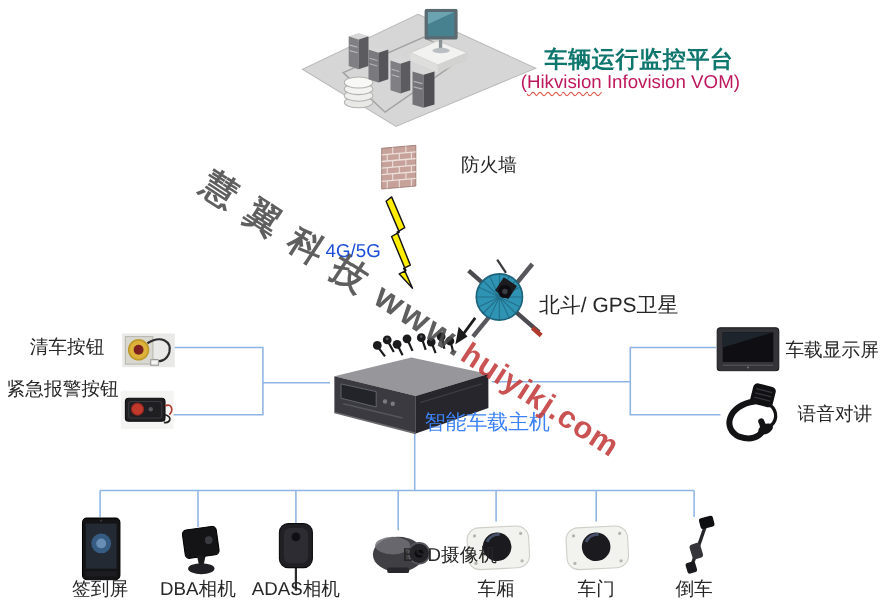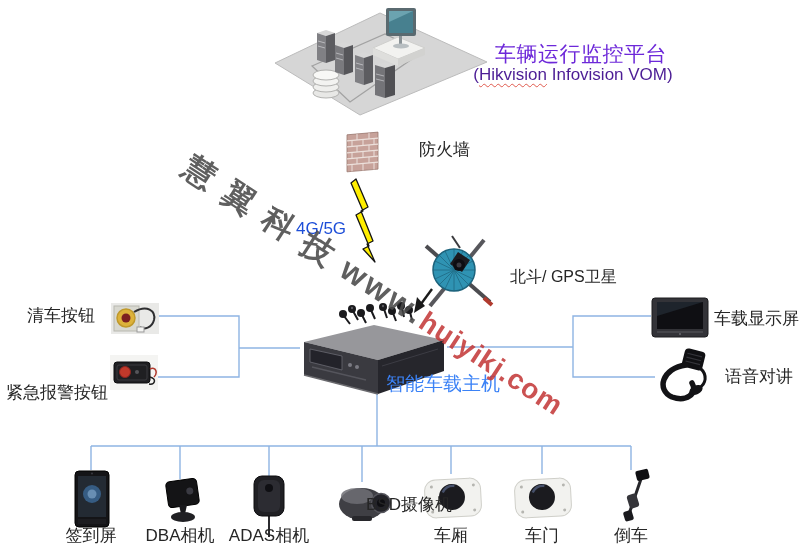--- a/index.html
+++ b/index.html
@@ -4,23 +4,23 @@
 <style>
   html,body{margin:0;padding:0;background:#fff;}
   .stage{
     position:relative;width:800px;height:551px;background:#ffffff;overflow:hidden;
     font-family:"Liberation Sans","DejaVu Sans",sans-serif;color:#222;
   }
   .abs{position:absolute;}
   .lbl{position:absolute;white-space:nowrap;color:#262626;font-size:17px;line-height:1.15;}
   .lbl-c{text-align:center;}
   .title{position:absolute;left:481px;top:40px;width:200px;text-align:center;
-         font-size:21px;font-weight:normal;color:#6d28d9;letter-spacing:.5px;}
+         font-size:21px;font-weight:bold;color:#0f766e;letter-spacing:.5px;}
   .subtitle{position:absolute;left:462px;top:65px;width:222px;text-align:center;
-            font-size:17px;color:#4c1d95;}
+            font-size:17px;color:#be185d;}
   .brand{text-decoration:underline;text-decoration-style:wavy;
          text-decoration-color:#e05a4e;text-decoration-thickness:1px;text-underline-offset:3px;}
   .watermark{
     position:absolute;left:198px;top:146px;transform:rotate(33deg);transform-origin:0 0;
     white-space:nowrap;font-weight:bold;pointer-events:none;opacity:.88;
   }
   .wm1{font-size:32px;letter-spacing:3px;color:#4a4a4a;}
   .wm2{font-size:28px;letter-spacing:1px;color:#c43b3b;}
   .host-label{position:absolute;left:386px;top:371px;font-size:19px;color:#3b82f6;white-space:nowrap;}
   svg{display:block;}
@@ -129,21 +129,21 @@
     <path d="M14 16 L78 72" stroke="#4c4c50" stroke-width="4"></path>
     <path d="M72 68 L80 75" stroke="#b03a2e" stroke-width="4"></path>
     <path d="M72 10 L18 76" stroke="#57575c" stroke-width="4"></path>
     <path d="M40 6 L48 18" stroke="#3a3a3e" stroke-width="2"></path>
     <circle cx="42" cy="40" r="21" fill="#2f93b3" stroke="#1d637c" stroke-width="1.5"></circle>
     <path d="M42 19 V61 M21 40 H63 M27 25 L57 55 M57 25 L27 55 M33 21 L51 59 M51 21 L33 59 M23 31 L61 49 M61 31 L23 49" stroke="#1d637c" stroke-width="1" opacity="0.7"></path>
     <polygon points="46,22 58,30 50,42 38,34" fill="#1b1b20"></polygon>
     <circle cx="47" cy="35" r="6" fill="#0d0d12"></circle>
     <circle cx="47" cy="35" r="2.5" fill="#3a3a42"></circle>
   </svg>
-  <div class="lbl" style="left:490px;top:268px;font-size:16px;margin-left:20px;">北斗/ GPS卫星</div>
+  <div class="lbl" style="left:490px;top:268px;font-size:19px;">北斗/ GPS卫星</div>
 
   <svg class="abs" style="left:296px;top:292px;" width="155" height="105" viewBox="0 0 155 105">
 
     <g fill="#1a1a1d">
       <path d="M48 24 L54 32 M57 19 L62 28 M66 23 L70 31 M75 18 L79 27 M88 17 L91 26 M97 21 L100 29 M106 16 L108 25 M114 20 L116 28" stroke="#1a1a1d" stroke-width="2"></path>
       <circle cx="47" cy="22" r="4"></circle>
         <circle cx="56" cy="17" r="4"></circle>
         <circle cx="65" cy="21" r="4"></circle>
       <circle cx="74" cy="16" r="4"></circle>
         <circle cx="87" cy="15" r="4"></circle>
@@ -170,21 +170,21 @@
   <div class="lbl" style="left:27px;top:306px;">清车按钮</div>
   <svg class="abs" style="left:111px;top:303px;" width="48" height="31" viewBox="0 0 48 31">
     <rect x="0" y="0" width="48" height="31" fill="#e9e9e7"></rect>
     <rect x="3" y="3" width="25" height="25" fill="#d8d8d0" stroke="#b8b8b0"></rect>
     <circle cx="15" cy="15" r="9" fill="#ddb23a" stroke="#c0992b" stroke-width="1.5"></circle>
     <circle cx="15" cy="15" r="4.5" fill="#7c2020"></circle>
     <path d="M23 9 C36 1 45 8 43 17 C41 25 33 27 29 24" stroke="#2e2e30" stroke-width="2" fill="none"></path>
     <rect x="26" y="24" width="7" height="5" fill="#f4f4f2" stroke="#999"></rect>
   </svg>
 
-  <div class="lbl" style="left:6px;top:383px;">紧急报警按钮</div>
+  <div class="lbl" style="left:6px;top:344px;">紧急报警按钮</div>
   <svg class="abs" style="left:110px;top:355px;" width="48" height="35" viewBox="0 0 48 35">
     <rect x="0" y="0" width="48" height="35" fill="#f4f4f2"></rect>
     <rect x="4" y="7" width="36" height="21" rx="3" fill="#1f1f22" stroke="#0c0c0e"></rect>
     <rect x="7" y="10" width="30" height="15" rx="2" fill="none" stroke="#3a3a3e"></rect>
     <circle cx="15" cy="17" r="5.5" fill="#c0392b" stroke="#8e2420"></circle>
     <circle cx="27" cy="17" r="2" fill="#55555a"></circle>
     <path d="M40 14 C46 11 48 18 44 22" stroke="#b03a2e" stroke-width="1.5" fill="none"></path>
     <path d="M40 22 C47 24 45 30 39 29" stroke="#222" stroke-width="1.5" fill="none"></path>
   </svg>
 

